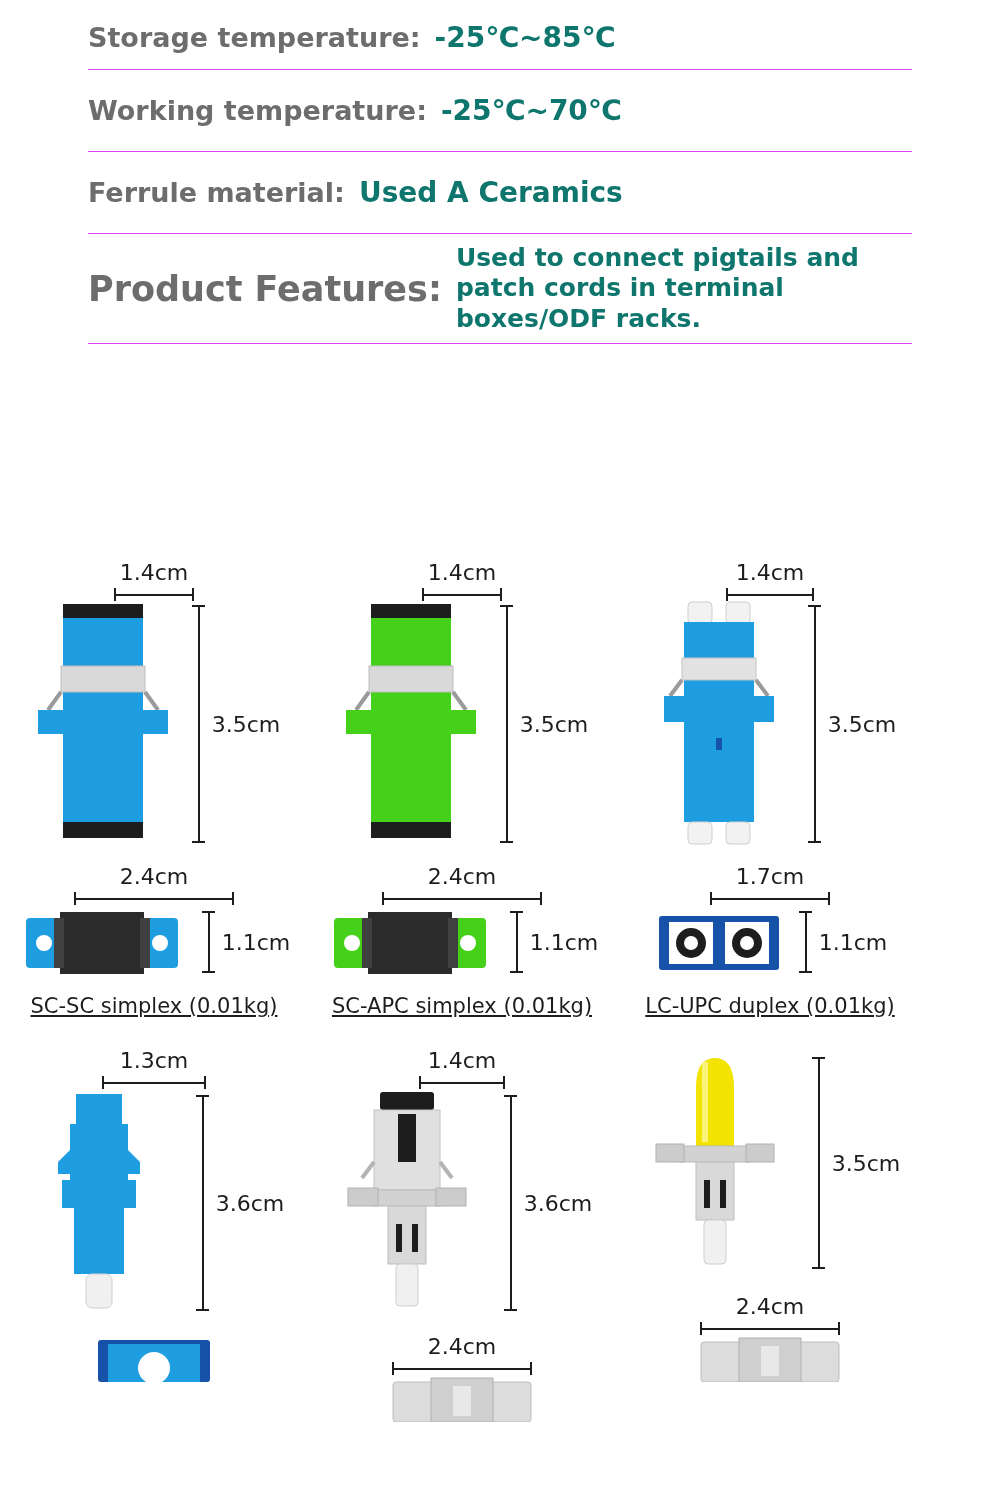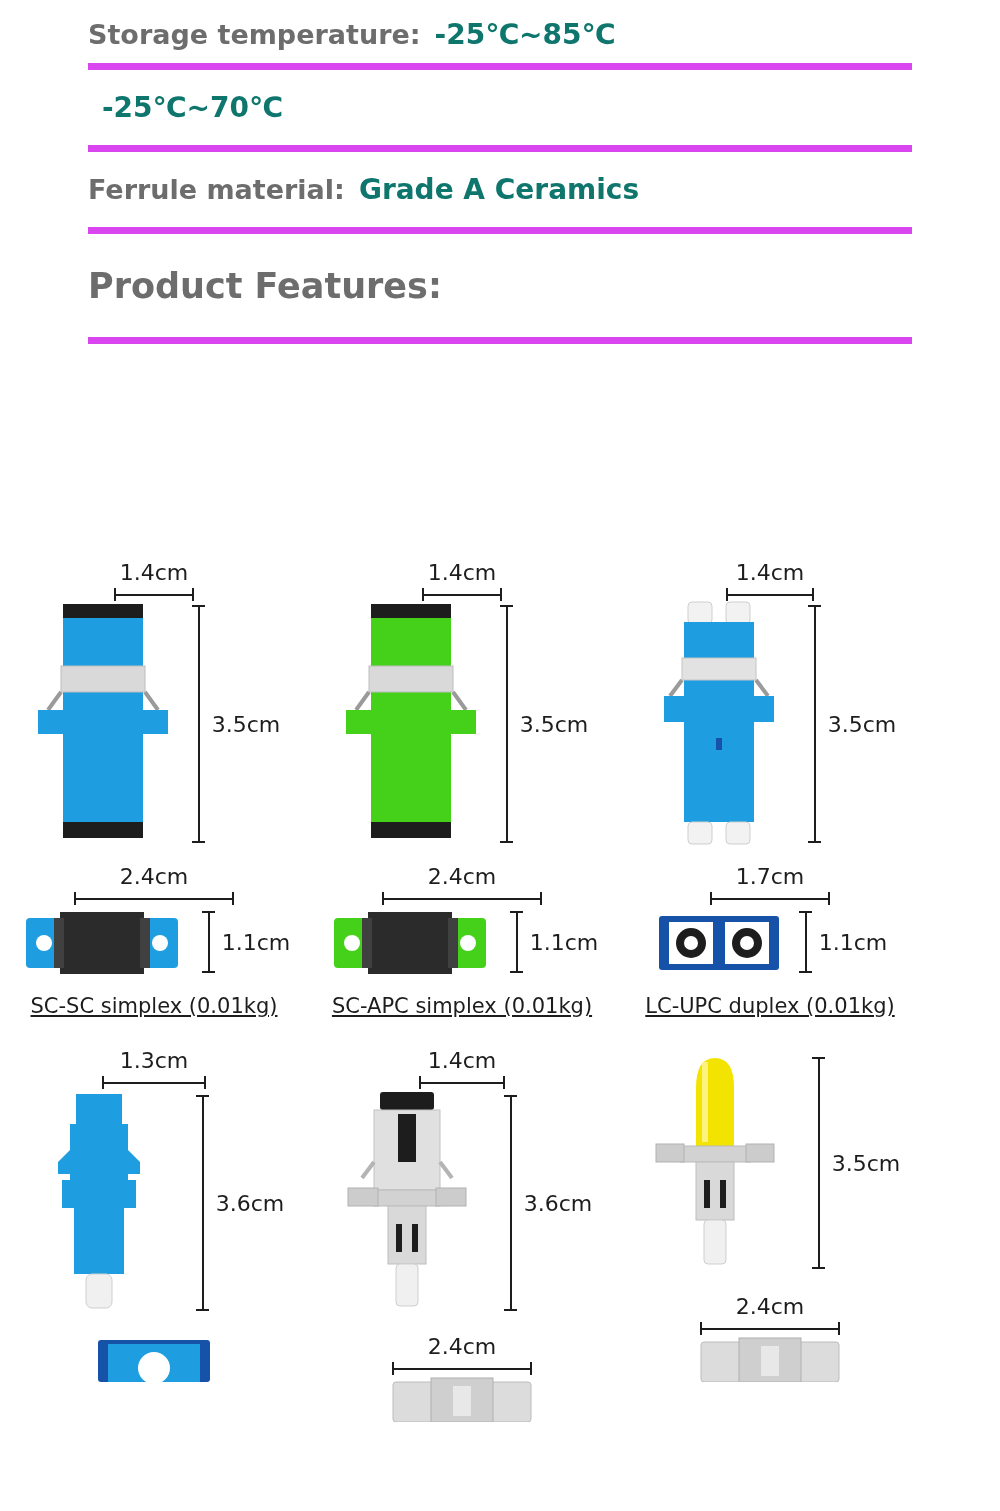--- a/index.html
+++ b/index.html
@@ -11,21 +11,21 @@
     overflow: hidden;
   }
   .page { position: relative; width: 1000px; height: 1511px; }
 
   
   .specs { padding: 0 88px; }
   .spec-row {
     display: flex;
     align-items: center;
     min-height: 82px;
-    border-bottom: 7px solid #d946ef;
+    border-bottom: 1px solid #d946ef;
   }
   .spec-row.first { min-height: 70px; padding-top: 6px; }
   .spec-label {
     color: #6d6d6d;
     font-size: 27px;
     font-weight: 600;
     white-space: nowrap;
   }
   .spec-value {
     color: #0f766e;
@@ -129,30 +129,32 @@
 <div class="page">
 
   <div class="specs">
 
     <div class="spec-row first">
       <span class="spec-label">Storage temperature:</span>
       <span class="spec-value">-25℃~85℃</span>
     </div>
 
     <div class="spec-row">
+      <span class="spec-label">Working temperature:</span>
       <span class="spec-value">-25℃~70℃</span>
     </div>
 
     <div class="spec-row">
       <span class="spec-label">Ferrule material:</span>
-      <span class="spec-value">Grade A Ceramics</span>
+      <span class="spec-value">Used A Ceramics</span>
     </div>
 
     <div class="spec-row features">
       <span class="spec-label">Product Features:</span>
+      <span class="spec-value small" style="max-width:540px">Used to connect pigtails and patch cords in terminal boxes/ODF racks.</span>
     </div>
 
   </div>
 
   <div class="grid">
 
     <div class="grid-row">
 
       <div class="cell">
         <div class="dim-top">

